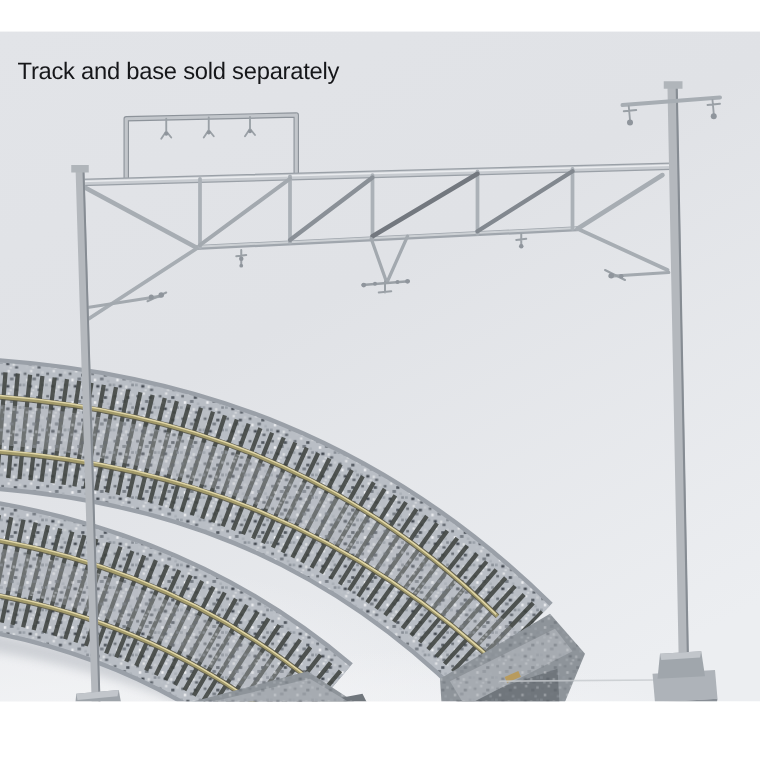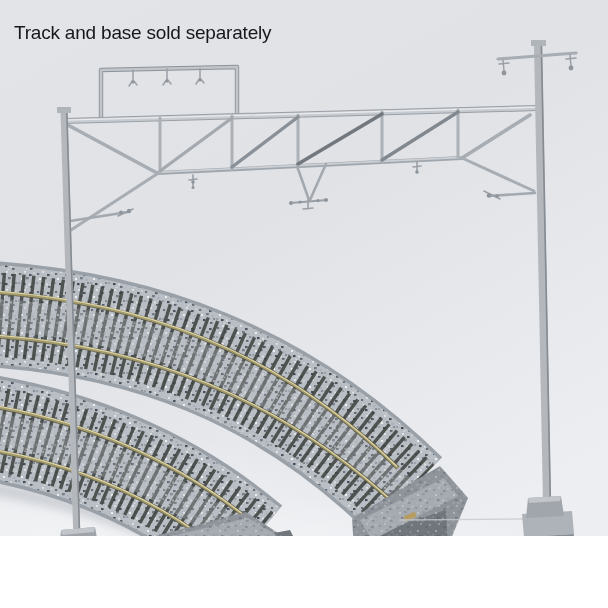--- a/index.html
+++ b/index.html
@@ -1,17 +1,17 @@
 <!DOCTYPE html>
 <html><head>
 <meta charset="utf-8">
 <style>
   html,body{margin:0;padding:0;background:#ffffff;}
   body{width:608px;height:608px;overflow:hidden;font-family:"Liberation Sans",sans-serif;}
-  .stage{position:relative;width:608px;height:536px;overflow:hidden;}
+  .stage{position:relative;width:608px;height:536px;overflow:hidden;margin-top:25px;}
   .stage svg{position:absolute;left:0;top:0;display:block;}
   .caption{
     position:absolute;left:14px;top:22px;
     font-size:19px;line-height:1.15;letter-spacing:-0.2px;
     color:#16171a;font-weight:400;
   }
 </style>
 </head>
 <body>
 

